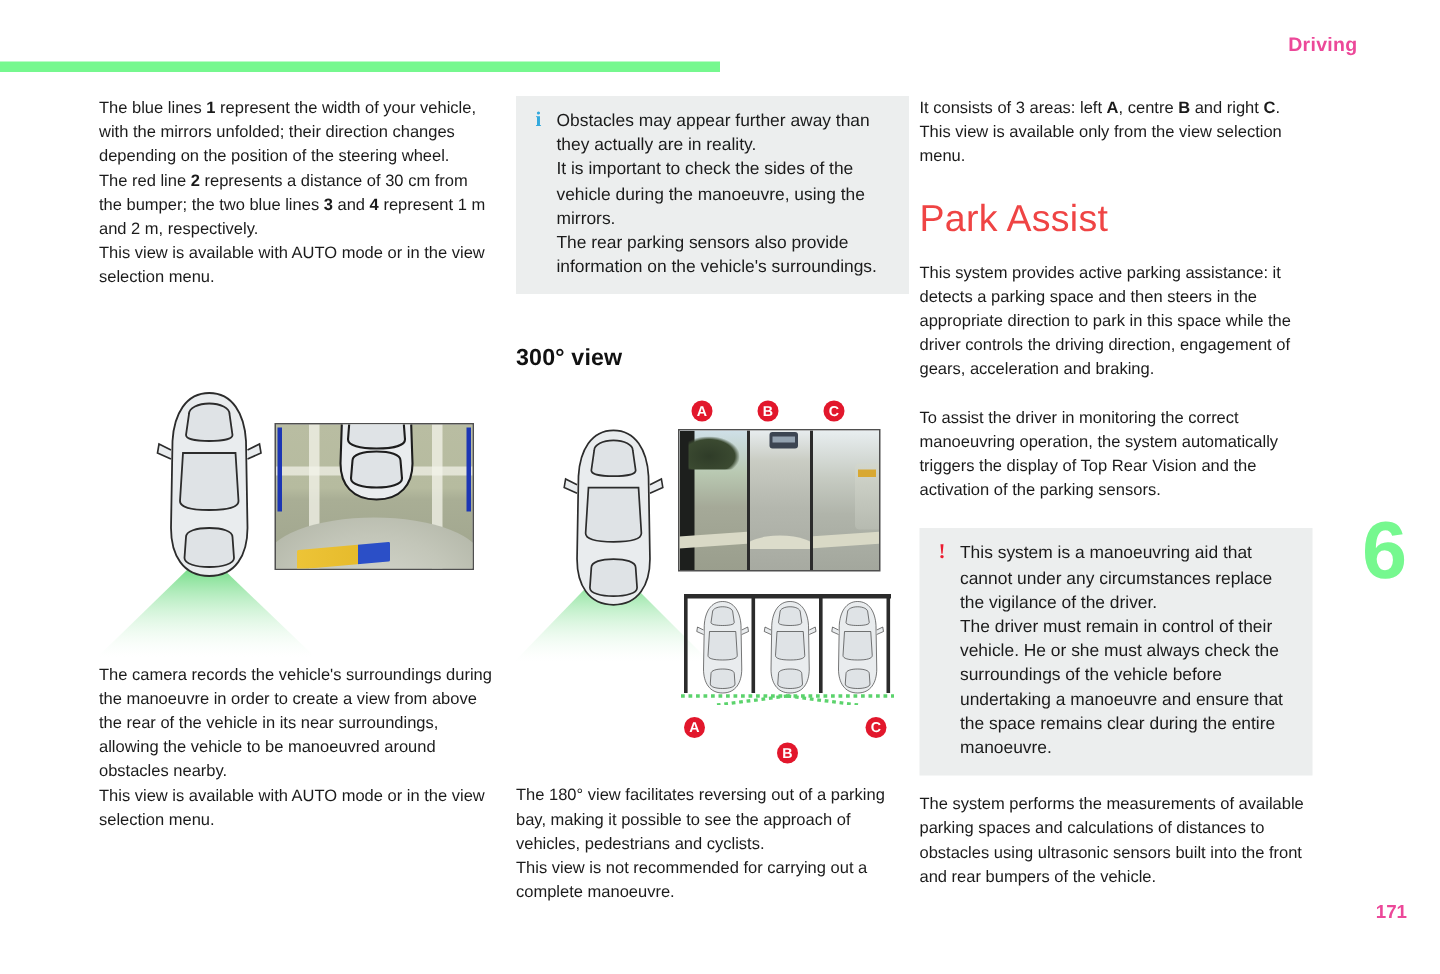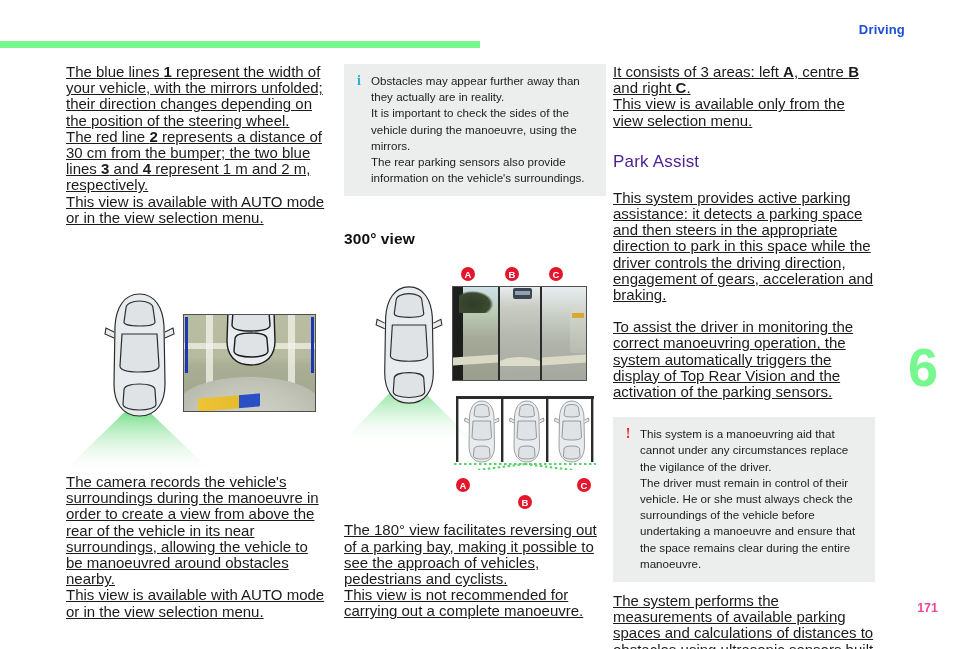--- a/index.html
+++ b/index.html
@@ -7,21 +7,21 @@
     width: 960px; height: 649px;
     background: #ffffff;
     font-family: "Liberation Sans", sans-serif;
     overflow: hidden;
   }
   .page { position: relative; width: 960px; height: 649px; background: #fff; }
 
   
   .header-label {
     position: absolute; top: 22px; right: 55px;
-    font-size: 13px; font-weight: 700; color: #1d4ed8;
+    font-size: 13px; font-weight: 700; color: #ec4899;
     letter-spacing: .2px;
   }
   .green-rule {
     position: absolute; left: 0; top: 41px;
     width: 480px; height: 7px; background: #76f88f;
   }
 
   
   .chapter-number {
     position: absolute; right: 22px; top: 340px;
@@ -29,23 +29,22 @@
     line-height: 1;
   }
 
   
   .col { position: absolute; top: 64px; width: 262px; }
   .col-1 { left: 66px; }
   .col-2 { left: 344px; }
   .col-3 { left: 613px; }
 
   p.body {
-    font-size: 15px; line-height: 16.2px; color: #1b1b1b;
+    font-size: 11px; line-height: 16.2px; color: #1b1b1b;
     margin: 0 0 0 0;
-    text-decoration: underline;
   }
   p.body + p.body { margin-top: 0; }
 
   b { font-weight: 700; }
 
   
   .notice {
     background: #eceeee;
     padding: 9px 10px 10px 10px;
     display: flex; gap: 7px;
@@ -59,21 +58,21 @@
   .notice.info .glyph { color: #33a9dd; }
   .notice.warn .glyph { color: #ec1c30; }
   .notice .ntext { font-size: 11.6px; line-height: 16.2px; color: #1b1b1b; }
 
   
   h2.section {
     font-size: 15.5px; font-weight: 700; color: #111;
     letter-spacing: .1px;
   }
   h1.chapter-title {
-    font-size: 17px; font-weight: 400; color: #4c1d95;
+    font-size: 25px; font-weight: 400; color: #ef4444;
     letter-spacing: .2px; line-height: 30px;
   }
 
   
   .fig { position: relative; }
 
   
   .cone { display: block; }
 
   

